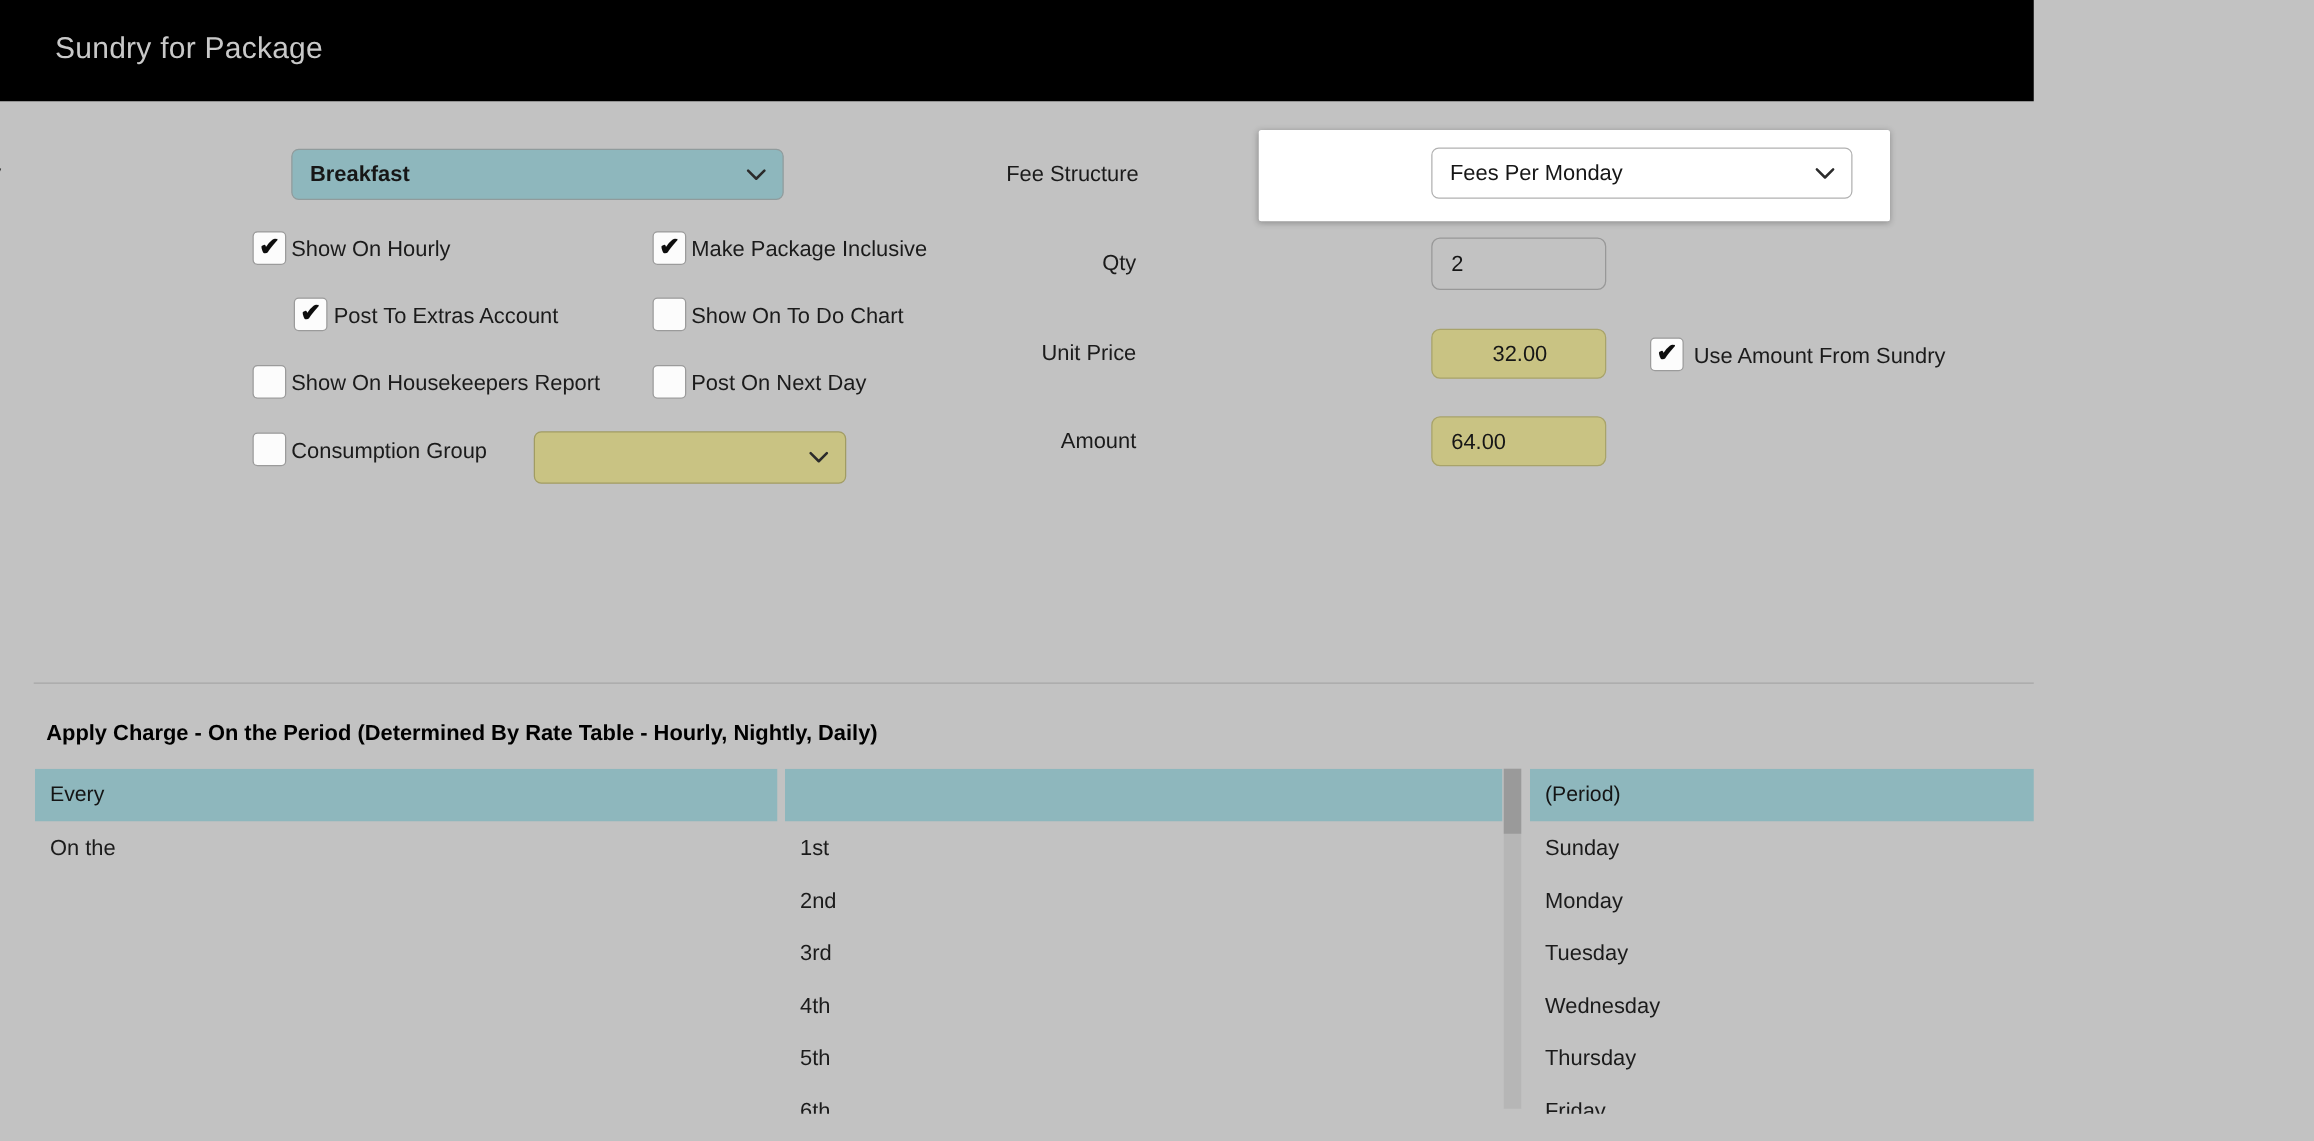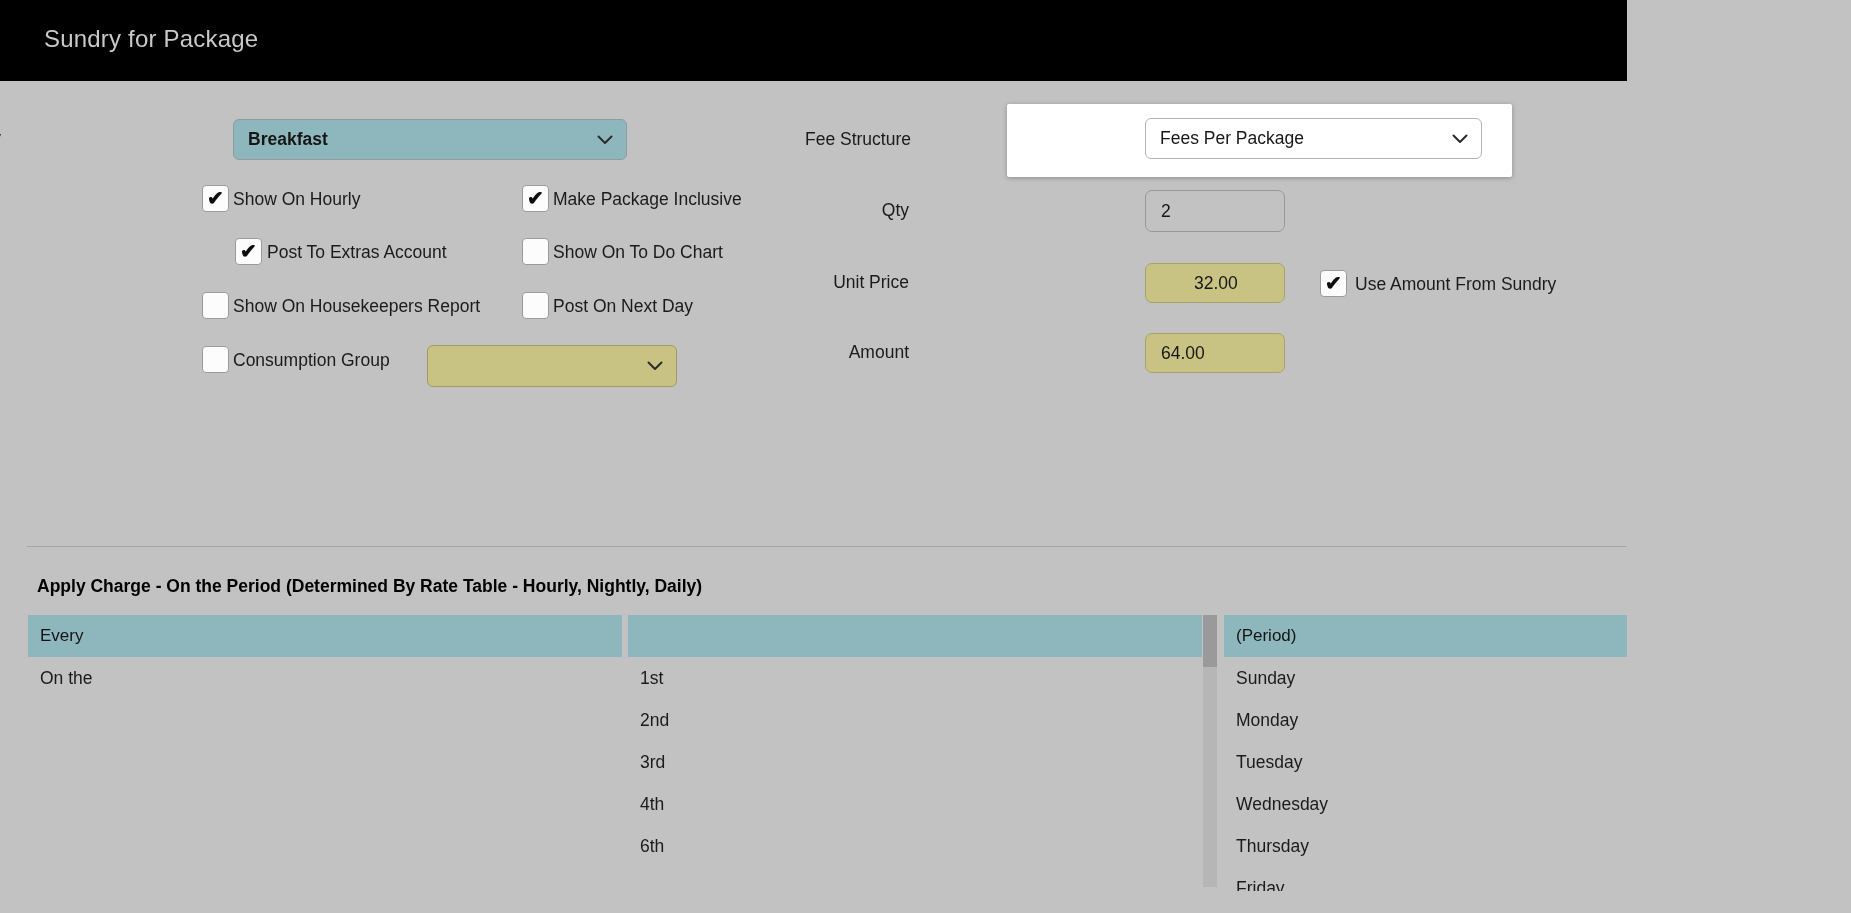--- a/index.html
+++ b/index.html
@@ -120,21 +120,21 @@
 
   <div class="cb" style="left:522px;top:238px;"></div>
   <div class="lbl" style="left:553px;top:242px;">Show On To Do Chart</div>
 
   <div class="cb" style="left:522px;top:292px;"></div>
   <div class="lbl" style="left:553px;top:296px;">Post On Next Day</div>
 
   <div class="spotlight"></div>
   <div class="lbl r" style="right:716px;top:129px;">Fee Structure</div>
   <div class="dd dd-white" style="left:1145px;top:118px;width:337px;height:41px;">
-    <span class="dd-text">Fees Per Package</span>
+    <span class="dd-text">Fees Per Monday</span>
     <svg class="chev" width="16" height="10" viewBox="0 0 16 10" fill="none" stroke="#2b2b2b" stroke-width="2" stroke-linecap="round" stroke-linejoin="round">
         <path d="M1.5 1.5L8 8l6.5-6.5"></path>
       </svg>
   </div>
 
   <div class="lbl r" style="right:718px;top:200px;">Qty</div>
   <div class="inp inp-plain" style="left:1145px;top:190px;width:140px;height:42px;">
     <span>2</span>
   </div>
 
@@ -157,20 +157,21 @@
   <div class="listbox" style="left:28px;width:594px;">
       <div class="list-header">Every</div>
       <div class="list-row">On the</div>
     </div>
   <div class="listbox" style="left:628px;width:574px;">
       <div class="list-header"></div>
       <div class="list-row">1st</div>
       <div class="list-row">2nd</div>
       <div class="list-row">3rd</div>
       <div class="list-row">4th</div>
+      <div class="list-row">5th</div>
       <div class="list-row">6th</div>
     </div>
   <div class="scroll-track">
     <div class="scroll-thumb"></div>
   </div>
   <div class="listbox" style="left:1224px;width:590px;">
       <div class="list-header">(Period)</div>
       <div class="list-row">Sunday</div>
       <div class="list-row">Monday</div>
       <div class="list-row">Tuesday</div>

